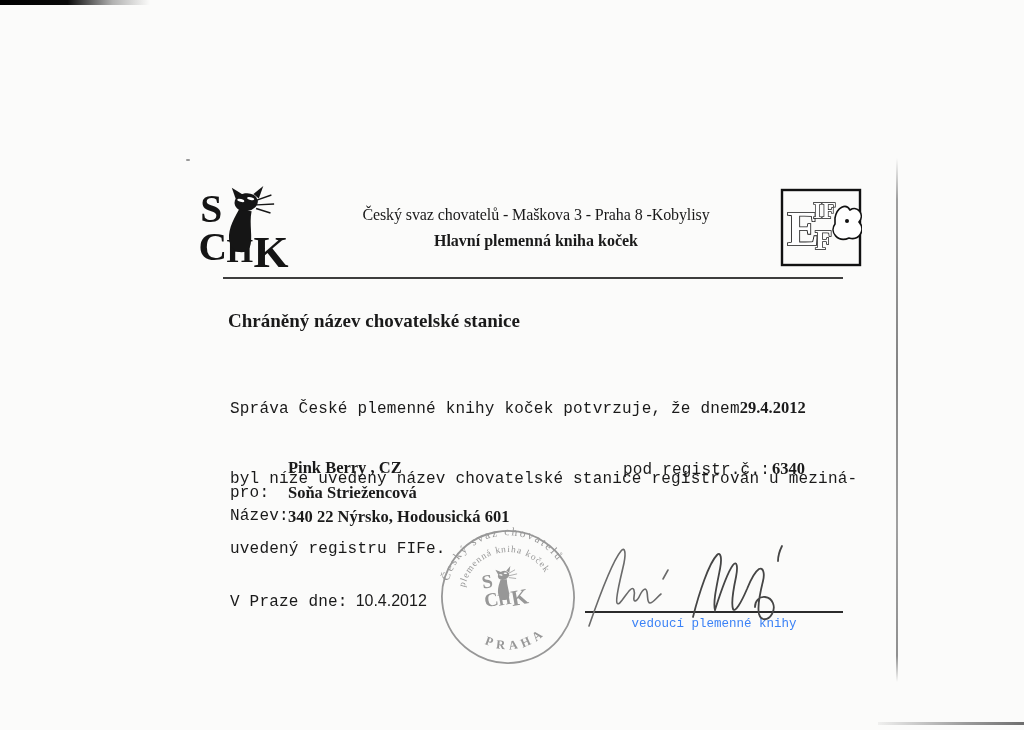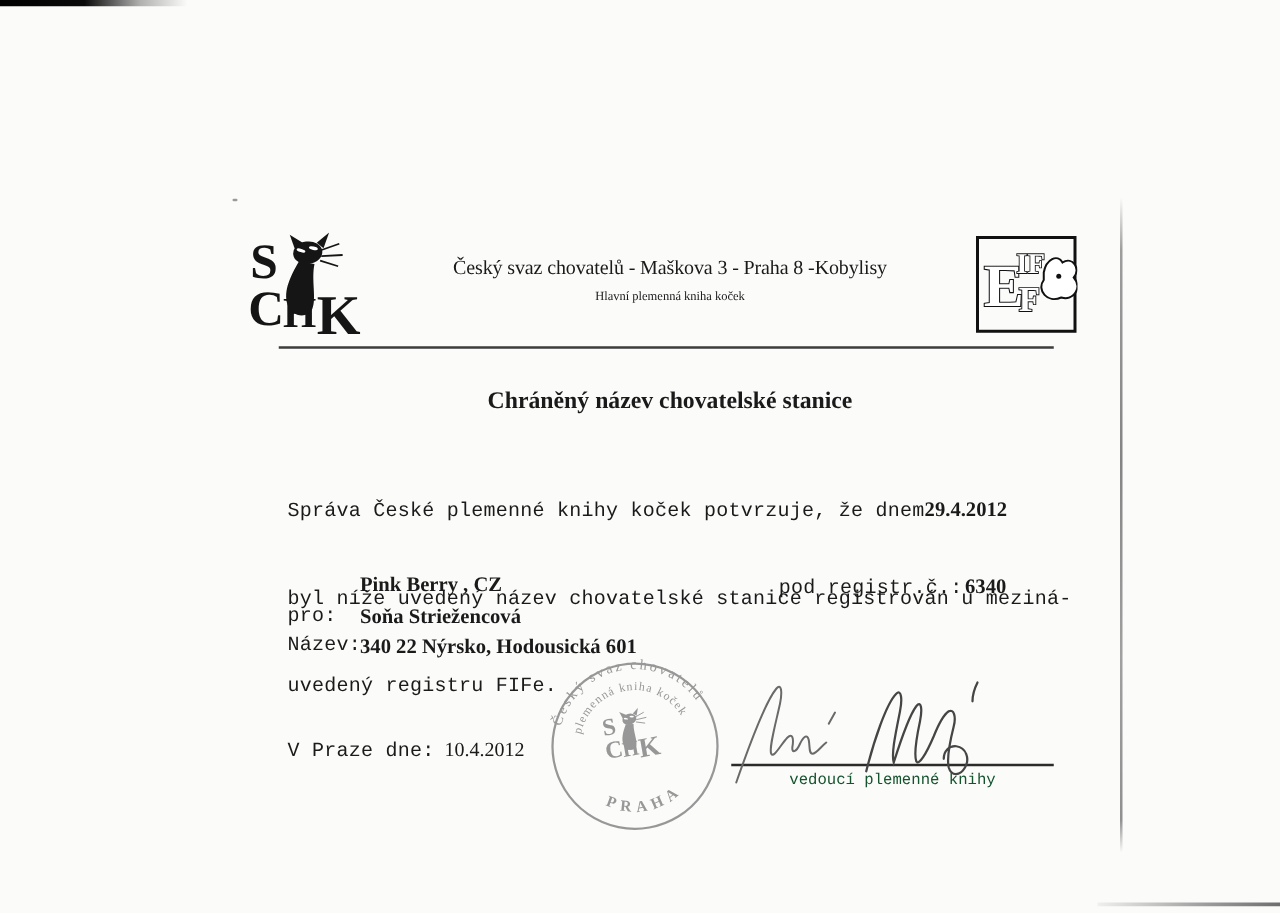--- a/index.html
+++ b/index.html
@@ -12,34 +12,34 @@
   .artifact-dot{left:186px;top:159px;width:4px;height:2px;background:#9a9a9a;border-radius:2px;}
   .artifact-vline{left:896px;top:158px;width:2px;height:524px;opacity:.85;
     background:linear-gradient(to bottom,rgba(130,130,130,0),#8d8d8d 8%,#6f6f6f 40%,#909090 70%,#7d7d7d 95%,rgba(130,130,130,0));}
   .artifact-bottom{left:878px;top:722px;width:146px;height:3px;
     background:linear-gradient(to right,rgba(140,140,140,.1),#9b9b9b 60%,#6e6e6e);}
   
   .logo-left{left:197px;top:186px;width:102px;height:90px;color:#151515;}
   .logo-right{left:780px;top:188px;width:82px;height:79px;}
   .header-text{left:228px;top:0;width:616px;text-align:center;}
   .hdr-address{position:absolute;left:0;top:206px;width:100%;font-size:16px;letter-spacing:-.1px;}
-  .hdr-subtitle{position:absolute;left:0;top:232px;width:100%;font-size:10px;font-weight:normal;}
+  .hdr-subtitle{position:absolute;left:0;top:232px;width:100%;font-size:16px;font-weight:bold;}
   .rule{left:223px;top:277px;width:620px;height:2px;background:#3d3d3d;}
   
-  .doc-title{left:228px;top:310px;width:616px;text-align:center;font-size:19px;font-weight:bold;}
+  .doc-title{left:228px;top:310px;width:616px;text-align:left;font-size:19px;font-weight:bold;}
   .body-par{left:230px;top:350px;width:640px;font-family:"Liberation Mono", monospace;
             font-size:16px;line-height:23.2px;letter-spacing:.2px;white-space:pre;}
   .serif-bold{font-family:"Liberation Serif", serif;font-weight:bold;font-size:16.5px;letter-spacing:0;}
   .mono{font-family:"Liberation Mono", monospace;font-size:16px;letter-spacing:.2px;white-space:pre;}
   .bval{font-family:"Liberation Serif", serif;font-weight:bold;font-size:16.5px;}
-  .serif-val{font-family:Liberation Serif, serif;font-size:16px;}
+  .serif-val{font-family:Liberation Sans, sans-serif;font-size:16px;}
   
   .sig-line{left:585px;top:611px;width:258px;height:2px;background:#2b2b2b;z-index:1;}
   .sig-caption{left:585px;top:617px;width:258px;text-align:center;
-               font-family:"Liberation Mono", monospace;font-size:12.5px;color:#14532d;}
+               font-family:"Liberation Mono", monospace;font-size:12.5px;color:#3b82f6;}
   .signature-svg{left:575px;top:533px;width:280px;height:100px;z-index:2;}
   .stamp-svg{left:434px;top:525px;width:148px;height:146px;}
 </style>
 </head>
 <body>
 
 <div style="position:absolute;inset:0;">
 
   <div class="abs artifact-top"></div>
   <div class="abs artifact-dot"></div>

